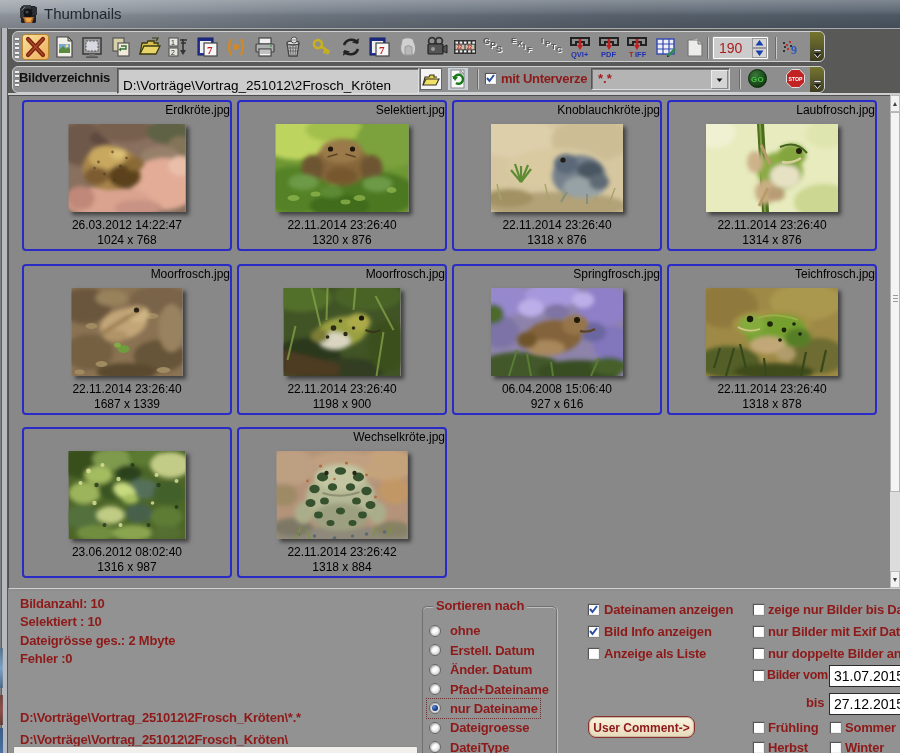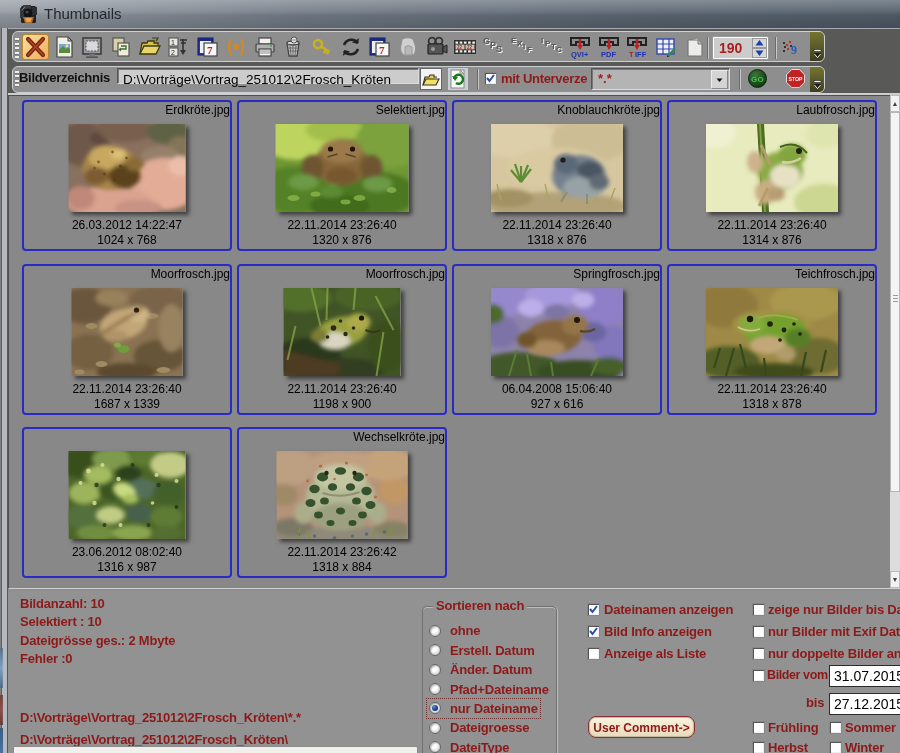--- a/index.html
+++ b/index.html
@@ -831,21 +831,21 @@
     </svg>
 
 <svg class="ic" style="left:683px;top:35px" viewBox="0 0 24 24">
       <path d="M4 6 L14 3 L16 5 L18 19 L7 21 Z" fill="#e0e0d8" stroke="#888" stroke-width="1"></path>
       <path d="M5 5 L15 5 L19 9 L19 21 L5 21 Z" fill="#ececea" stroke="#777" stroke-width="1.2"></path>
       <path d="M15 5 L15 9 L19 9" fill="#c8c8c0" stroke="#777" stroke-width="1"></path>
     </svg>
 <div class="sep" style="left:707px;top:37px;height:22px"></div>
 
 <div class="abs" style="left:712px;top:36px;width:57px;height:24px;background:#fff;border-radius:2px;border:1px solid #999"></div>
-<div class="abs" style="left:714px;top:38px;width:38px;height:20px;background:#cccccc;color:#aa1e1e;font-weight:bold;font-size:14px;padding:2px 0 0 5px">190</div>
+<div class="abs" style="left:714px;top:38px;width:38px;height:20px;background:#cccccc;color:#aa1e1e;font-weight:normal;font-size:14px;padding:2px 0 0 5px">190</div>
 <div class="abs" style="left:752px;top:38px;width:15px;height:10px;background:#d6d6d6;border:1px solid #999">
       <svg width="13" height="8" viewBox="0 0 13 8">
         <path d="M6.5 1 L10.5 6.5 L2.5 6.5 Z" fill="#1b3fa8"></path>
       </svg>
     </div>
 <div class="abs" style="left:752px;top:48px;width:15px;height:10px;background:#d6d6d6;border:1px solid #999">
       <svg width="13" height="8" viewBox="0 0 13 8">
         <path d="M6.5 7 L10.5 1.5 L2.5 1.5 Z" fill="#1b3fa8"></path>
       </svg>
     </div>
@@ -869,21 +869,21 @@
         <rect x="1" y="0.5" width="7" height="2" fill="#f2f2f2" stroke="#222" stroke-width=".6"></rect>
         <polygon points="0.8,4 8.2,4 4.5,9" fill="#1a1a1a"></polygon>
         <path d="M1.5 5 L4.5 8.6 L7.5 5" stroke="#fff" stroke-width=".9" fill="none"></path>
       </svg>
     </div>
 </div>
 
 <div id="tb2content">
 <div class="grip" style="left:15px;top:71px;height:18px"></div>
 <div class="abs" style="left:19px;top:70px;font-size:13px;font-weight:bold;color:#111;letter-spacing:-0.3px">Bildverzeichnis</div>
-<div class="abs" style="left:117px;top:68px;width:302px;height:16px;background:#ccc;border:1px solid #555;border-bottom-color:#ddd;border-right-color:#ddd;box-shadow:inset 1px 1px 0 #777;color:#000;font-size:13.5px;padding:3px 0 0 5px">D:\Vorträge\Vortrag_251012\2Frosch_Kröten</div>
+<div class="abs" style="left:117px;top:68px;width:302px;height:26px;background:#ccc;border:1px solid #555;border-bottom-color:#ddd;border-right-color:#ddd;box-shadow:inset 1px 1px 0 #777;color:#000;font-size:13.5px;padding:9px 0 0 5px">D:\Vorträge\Vortrag_251012\2Frosch_Kröten</div>
 <div class="abs" style="left:420px;top:68px;width:22px;height:22px;background:#f4f4f4;border:1px solid #666">
       <svg width="20" height="21" viewBox="0 0 20 21">
         <path d="M2 16 L4 8 L8 8 L9 6 L13 6 L13 8 L16 8" fill="#e8d050" stroke="#332" stroke-width="1.1"></path>
         <path d="M2 16 L5 10 L18 10 L15 16 Z" fill="#f0e068" stroke="#332" stroke-width="1.1"></path>
       </svg>
     </div>
 <div class="abs" style="left:448px;top:68px;width:20px;height:22px;background:#c8d0d8">
       <svg width="20" height="23" viewBox="0 0 20 23">
         <rect x="3" y="2" width="13" height="18" fill="#f8f8f8" stroke="#888" stroke-width="1"></rect>
         <path d="M12 2 L16 6 L12 6 Z" fill="#ccc" stroke="#888" stroke-width=".8"></path>

